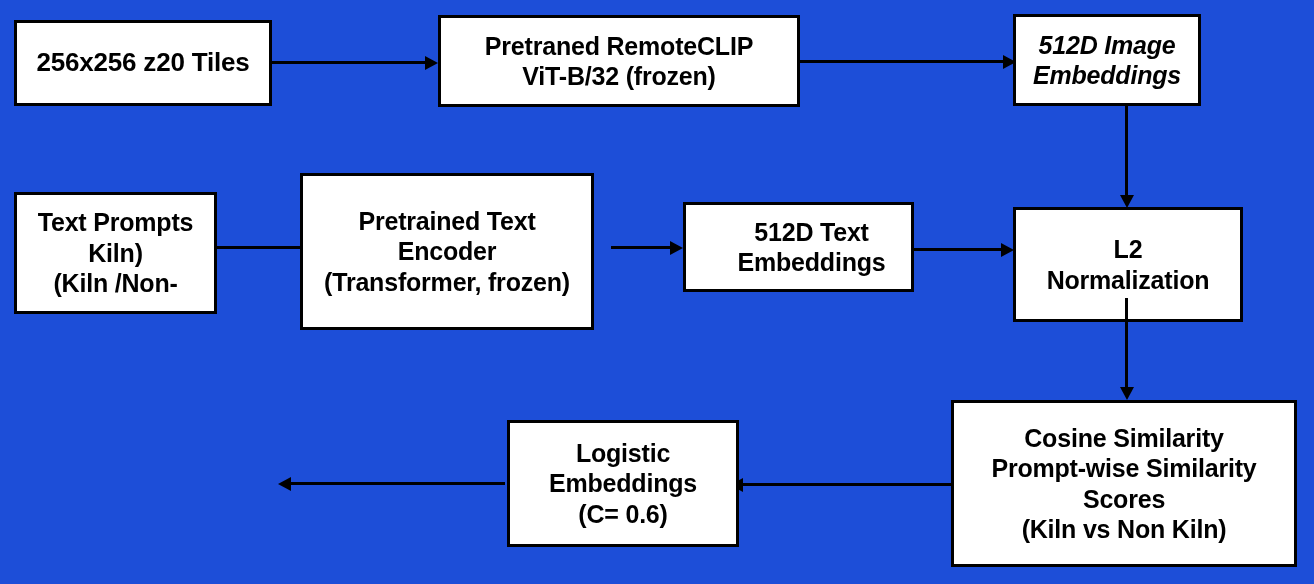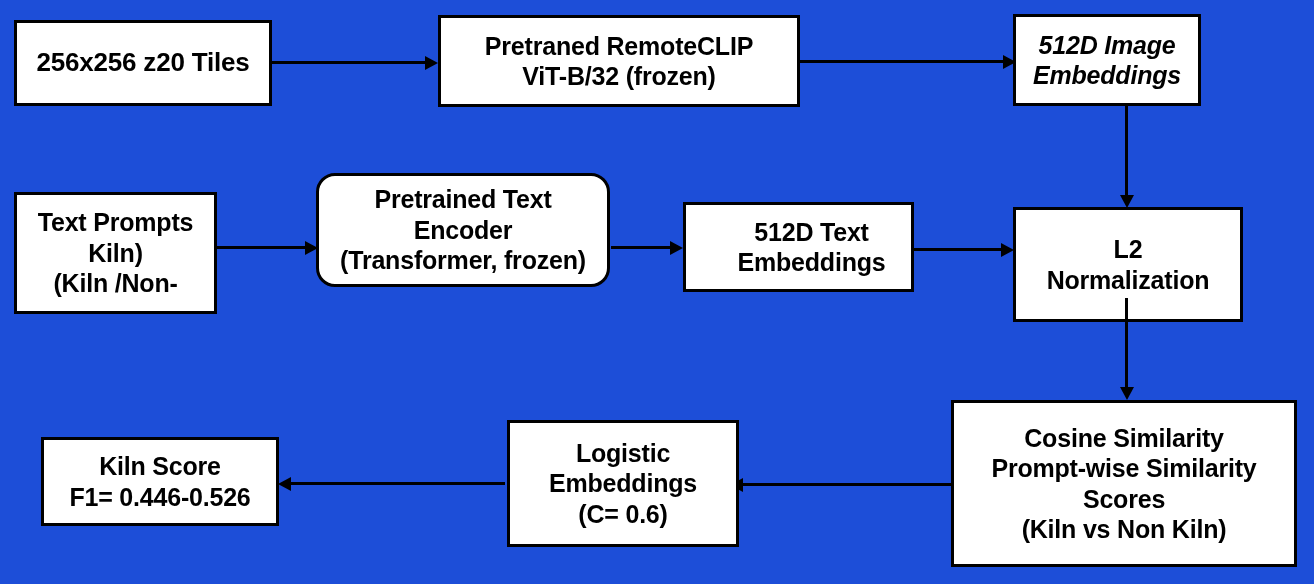--- a/index.html
+++ b/index.html
@@ -106,21 +106,21 @@
     <span class="lines">
       <span class="ln">Text Prompts</span>
       <span class="ln">Kiln)</span>
       <span class="ln">(Kiln /Non-</span>
     </span>
   </div>
 
   <div class="conn h" style="left:217px; top:246px; width:93px;"></div>
   <div class="arrow right" style="left:305px; top:240.5px;"></div>
 
-  <div class="node" style="left:316px; top:173px; width:294px; height:114px;border-radius:19px;">
+  <div class="node" style="left:300px; top:173px; width:294px; height:157px;">
     <span class="lines">
       <span class="ln">Pretrained Text</span>
       <span class="ln">Encoder</span>
       <span class="ln">(Transformer, frozen)</span>
     </span>
   </div>
 
   <div class="conn h" style="left:611px; top:246px; width:64px;"></div>
   <div class="arrow right" style="left:670px; top:240.5px;"></div>
 
@@ -160,20 +160,14 @@
     <span class="lines">
       <span class="ln">Logistic</span>
       <span class="ln">Embeddings</span>
       <span class="ln">(C= 0.6)</span>
     </span>
   </div>
 
   <div class="conn h" style="left:290px; top:482px; width:215px;"></div>
   <div class="arrow left" style="left:278px; top:476.5px;"></div>
 
-  <div class="node" style="left:41px; top:437px; width:238px; height:89px;">
-    <span class="lines">
-      <span class="ln">Kiln Score</span>
-      <span class="ln">F1= 0.446-0.526</span>
-    </span>
-  </div>
 
 </div>
 
 </body></html>

